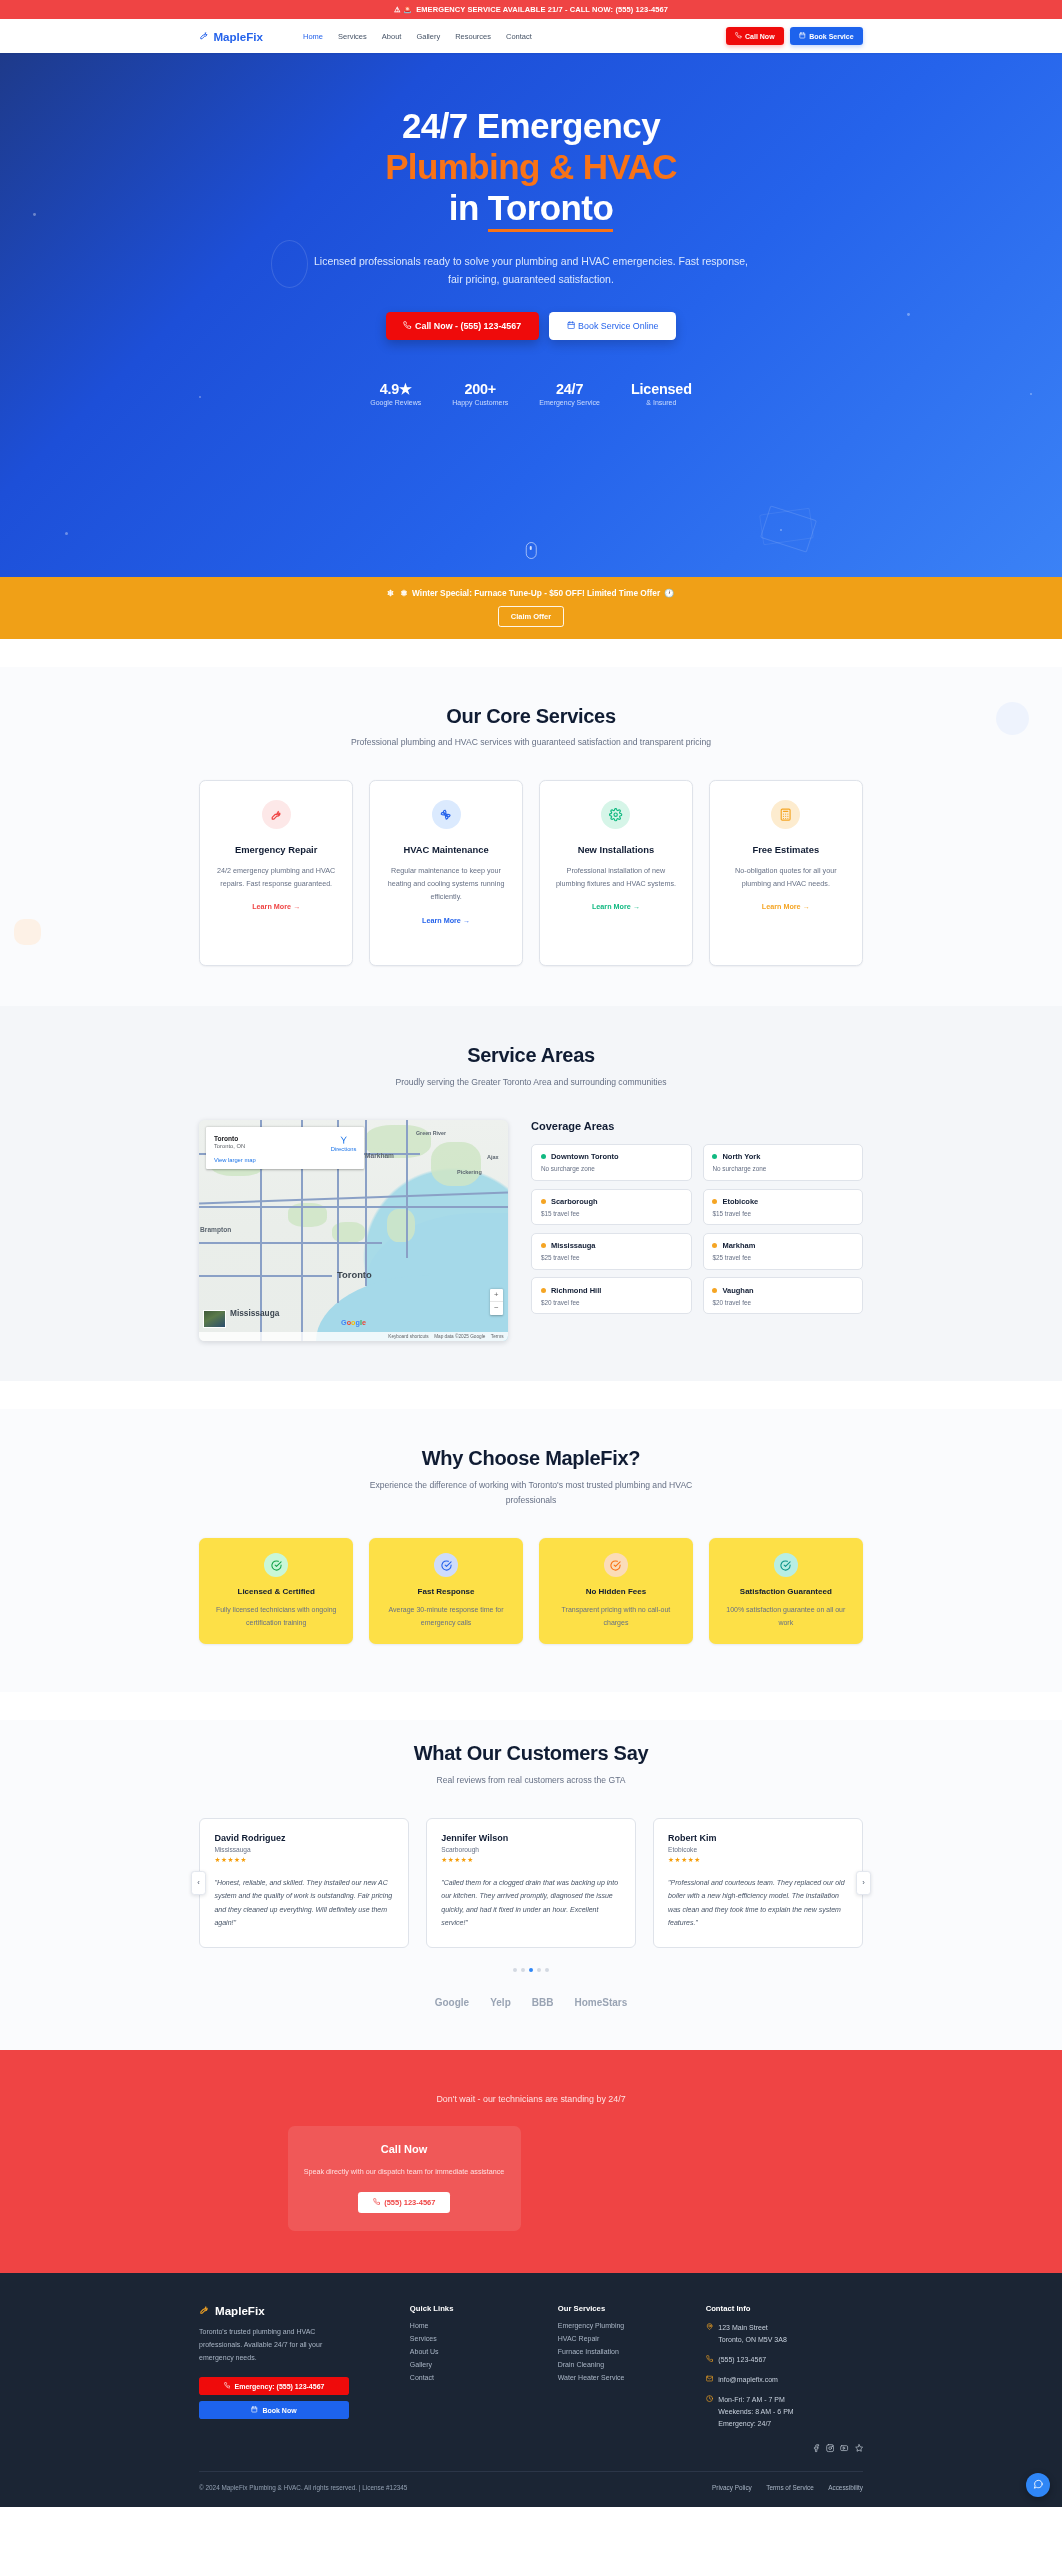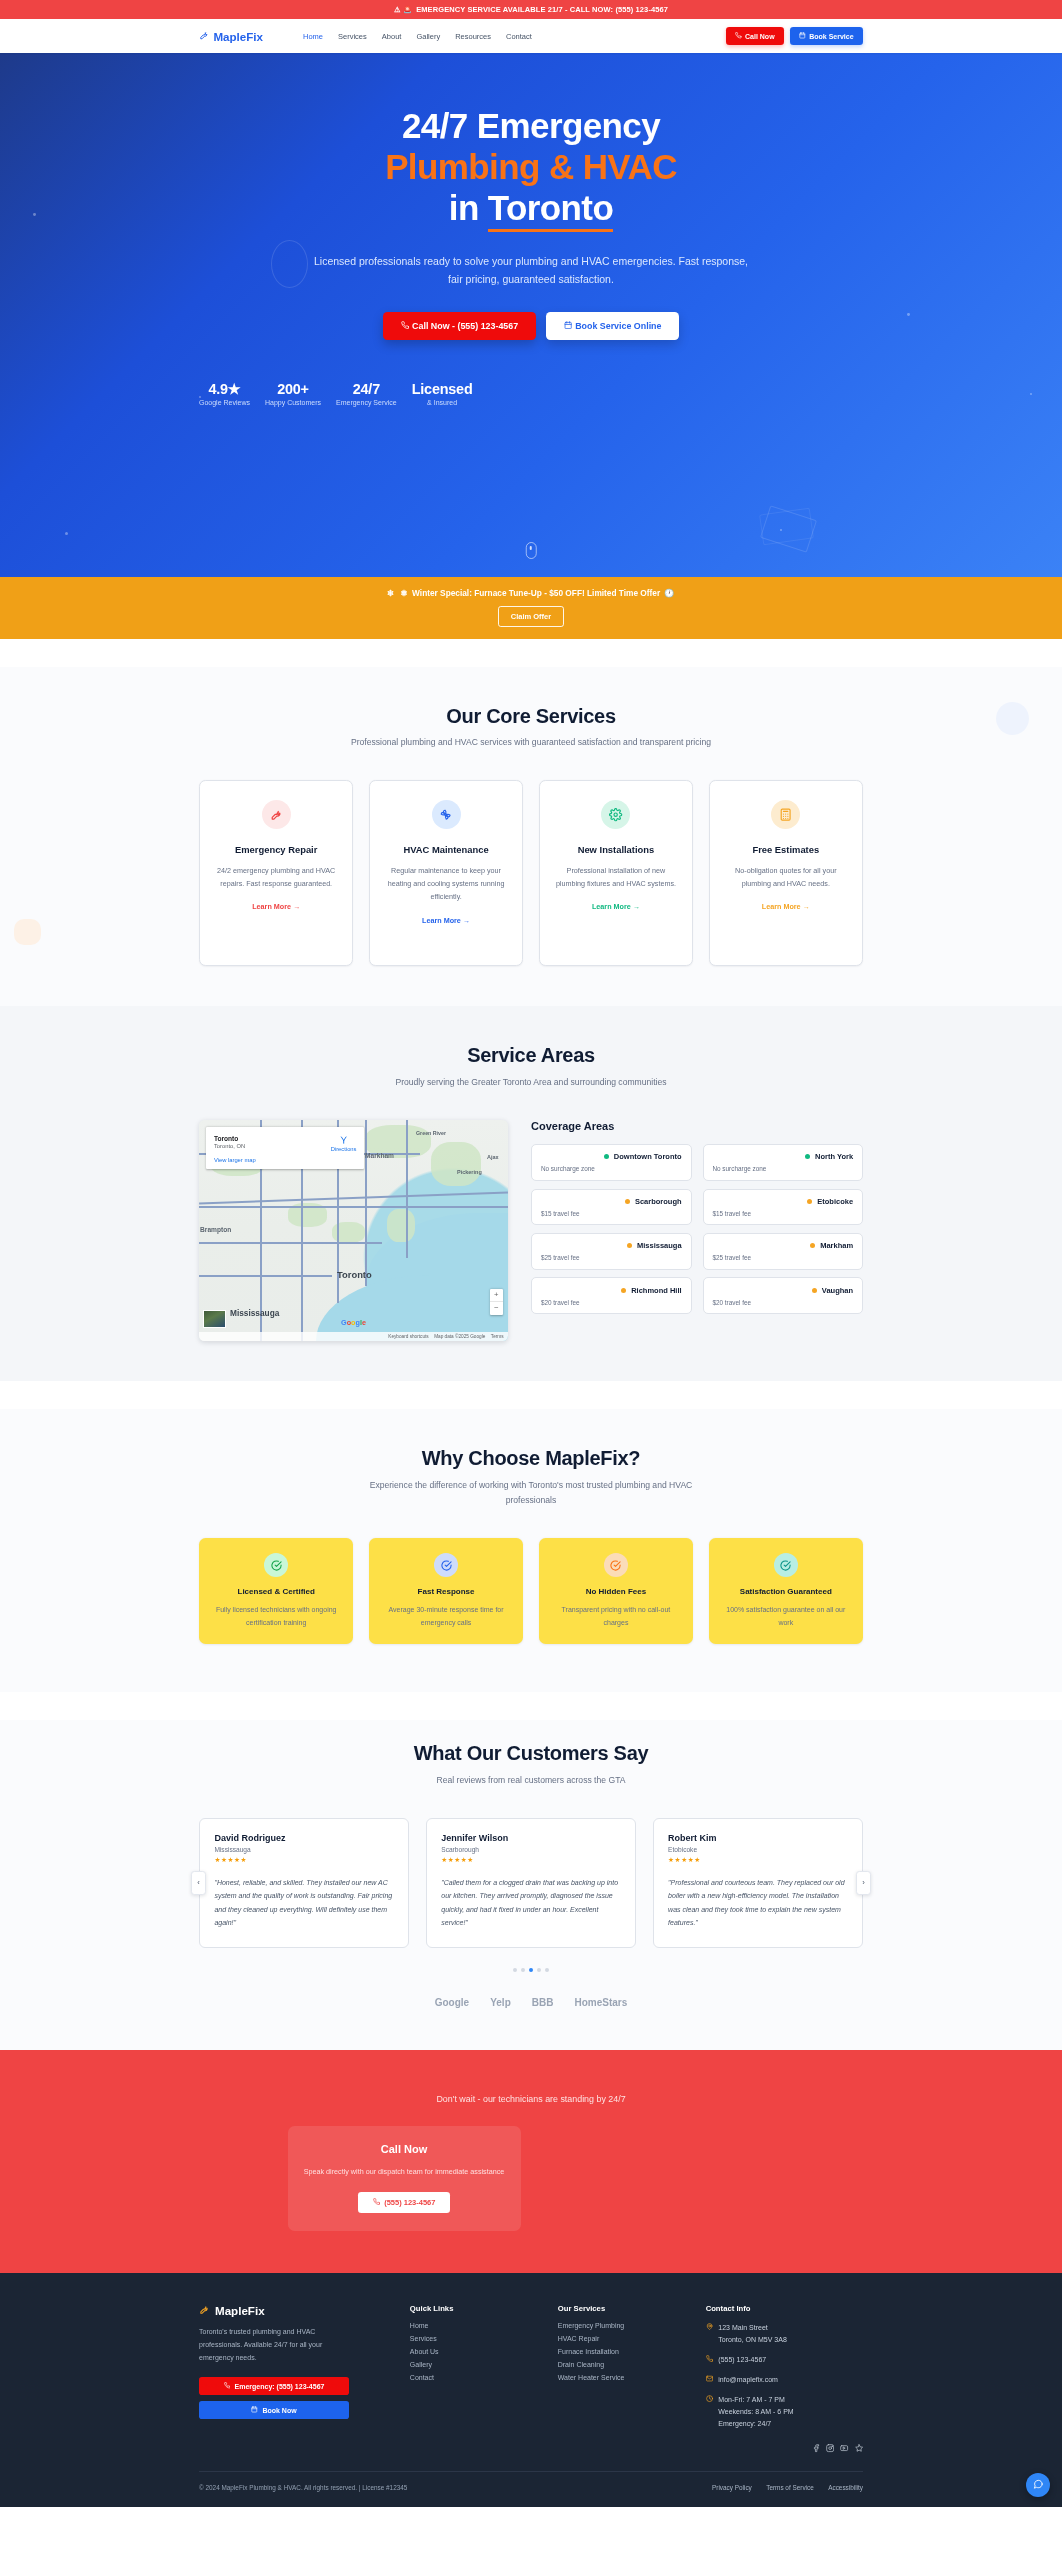--- a/index.html
+++ b/index.html
@@ -56,24 +56,24 @@
   .hero-content { position:relative; z-index:3; width:664px; margin:0 auto; text-align:center; padding-top:53px; }
   .hero h1 { font-size:35px; line-height:1.17; font-weight:800; color:#fff; letter-spacing:-0.6px; }
   .hero h1 .accent { color:#f97316; display:block; }
   .hero h1 .line3 { display:block; }
   .hero h1 .city { border-bottom:3.3px solid #f97316; padding-bottom:2.2px; }
   .hero-sub { margin-top:23px; font-size:10.5px; line-height:1.72; color:#dbe7fe; max-width:443px; margin-left:auto; margin-right:auto; }
   .hero-btns { margin-top:24px; display:flex; gap:10px; justify-content:center; }
   .hero-call { background:#ef0b0b; color:#fff; font-size:8.9px; font-weight:700; padding:8.9px 17.7px; border-radius:4.4px;
                box-shadow:0 4.4px 11px rgba(0,0,0,.22); }
   .hero-call svg { width:8.3px; height:8.3px; }
-  .hero-bookonline { background:#fff; color:#2563eb; font-size:8.9px; font-weight:700; padding:8.9px 17.7px; border-radius:4.4px;
+  .hero-bookonline { background:#fff; color:#2563eb; font-size:8.9px; font-weight:400; padding:8.9px 17.7px; border-radius:4.4px;
                box-shadow:0 4.4px 11px rgba(0,0,0,.18); }
   .hero-bookonline svg { width:8.3px; height:8.3px; }
-  .hero-stats { margin-top:41px; display:flex; gap:15px; }
+  .hero-stats { margin-top:41px; display:flex; justify-content:center; gap:31px; }
   .stat { text-align:center; color:#fff; }
   .stat .v { font-size:14.4px; font-weight:800; letter-spacing:-0.2px; }
   .stat .l { font-size:7px; color:#cdddfd; margin-top:2.2px; }
   .scroll-ind {
     position:absolute; left:50%; transform:translateX(-50%); bottom:17.7px;
     width:10.5px; height:17px; border:1.1px solid rgba(255,255,255,.55); border-radius:6px;
     display:flex; justify-content:center; padding-top:2.8px; z-index:4;
   }
   .scroll-ind i { display:block; width:1.7px; height:3.9px; border-radius:1.1px; background:rgba(255,255,255,.8); }
 
@@ -138,21 +138,21 @@
   .map-google span:nth-child(1){color:#4285f4}.map-google span:nth-child(2){color:#ea4335}
   .map-google span:nth-child(3){color:#fbbc05}.map-google span:nth-child(4){color:#4285f4}
   .map-google span:nth-child(5){color:#34a853}.map-google span:nth-child(6){color:#ea4335}
   .map-foot { position:absolute; right:0; bottom:0; left:0; height:8.9px; background:rgba(255,255,255,.82);
               display:flex; justify-content:flex-end; align-items:center; gap:5.5px; padding-right:4.4px;
               font-size:4.7px; color:#5f6368; }
   .areas-col { flex:1; }
   .areas-col h3 { font-size:11px; font-weight:800; color:#101c33; margin-bottom:12px; }
   .area-grid { display:grid; grid-template-columns:1fr 1fr; gap:7.7px 11px; }
   .area-card { border:0.6px solid #dfe3ea; border-radius:5px; background:#fff; padding:7.2px 8.9px 7.7px; }
-  .area-name { display:flex; align-items:center; gap:5px; font-size:7.5px; font-weight:700; color:#101c33;justify-content:flex-end; }
+  .area-name { display:flex; align-items:center; gap:5px; font-size:7.5px; font-weight:700; color:#101c33; }
   .area-dot { width:5px; height:5px; border-radius:50%; display:inline-block; }
   .area-fee { font-size:6.4px; color:#667085; margin-top:3.9px; }
 
   
   .why-grid { display:grid; grid-template-columns:repeat(4,1fr); gap:15.5px; }
   .why-card { background:#fde047; border-radius:6.6px; padding:15.5px 12px 14.4px; text-align:center;
               box-shadow:0 0.6px 2.2px rgba(16,24,40,.08); min-height:101px; }
   .why-ico { width:24px; height:24px; border-radius:50%; margin:0 auto 10px;
              display:flex; align-items:center; justify-content:center; }
   .why-ico svg { width:11px; height:11px; }

